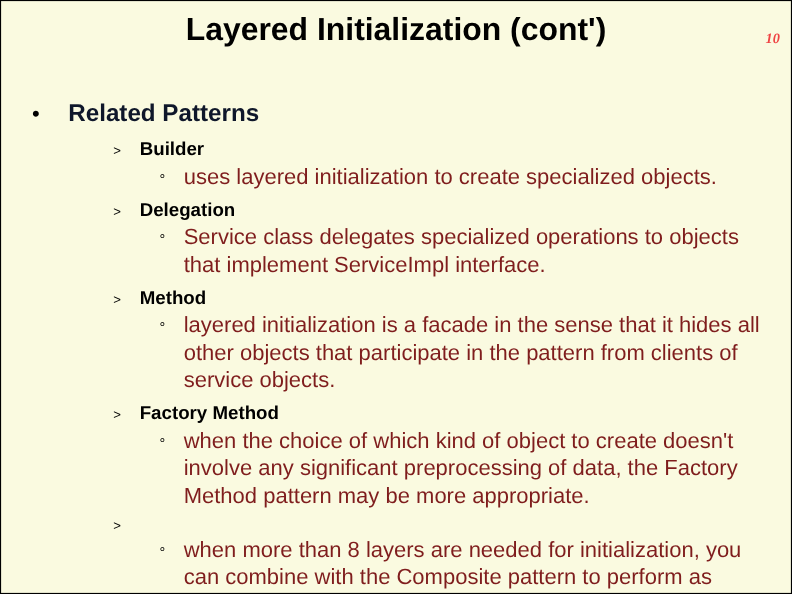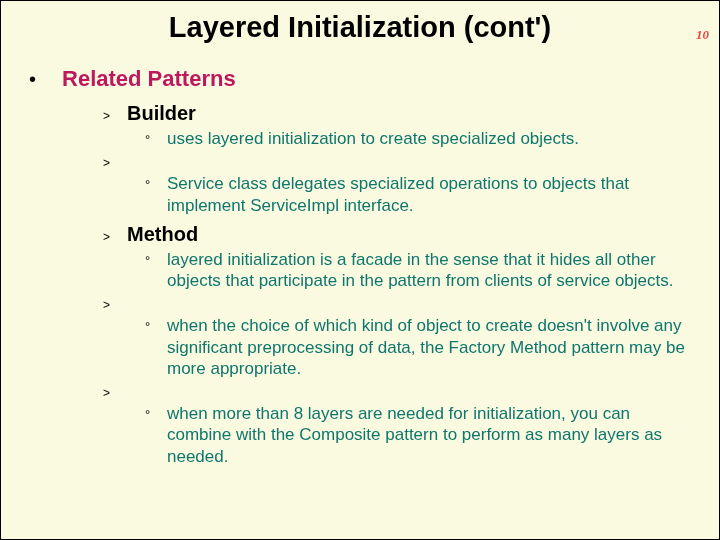--- a/index.html
+++ b/index.html
@@ -43,58 +43,59 @@
     }
     .bullet-dot {
       font-size: 20px;
       margin-right: 26px;
       margin-left: 4px;
       line-height: 1;
     }
     .section-heading {
       font-size: 22px;
       font-weight: bold;
-      color: #be185d;
+      color: #0f172a;
+      margin-top: 24px;
     }
     .pattern-list {
       margin-left: 78px;
     }
     .pattern-item {
       margin-bottom: 7px;
     }
     .pattern-row {
       display: flex;
       align-items: baseline;
     }
     .chevron {
       font-size: 12px;
       margin-right: 14px;
       color: #000;
       min-width: 10px;
     }
     .pattern-name {
-      font-size: 20px;
+      font-size: 17px;
       font-weight: bold;
       color: #000;
     }
     .desc-row {
       display: flex;
       align-items: baseline;
       margin-left: 42px;
       margin-top: 3px;
     }
     .degree {
       font-size: 13px;
       margin-right: 12px;
       color: #000;
       min-width: 10px;
     }
     .desc-text {
-      font-size: 17px;
-      color: #0f766e;
+      font-size: 20px;
+      color: #7f1d1d;
       line-height: 1.25;
       max-width: 540px;
     }
   </style>
 </head>
 <body>
 
 <div class="slide">
   <div class="page-number">10</div>
   <h1 class="title">Layered Initialization (cont')</h1>
@@ -113,20 +114,21 @@
       </div>
       <div class="desc-row">
         <span class="degree">°</span>
         <span class="desc-text">uses layered initialization to create specialized objects.</span>
       </div>
     </div>
 
     <div class="pattern-item">
       <div class="pattern-row">
         <span class="chevron">&gt;</span>
+        <span class="pattern-name">Delegation</span>
       </div>
       <div class="desc-row">
         <span class="degree">°</span>
         <span class="desc-text">Service class delegates specialized operations  to objects that implement ServiceImpl interface.</span>
       </div>
     </div>
 
     <div class="pattern-item">
       <div class="pattern-row">
         <span class="chevron">&gt;</span>
@@ -134,20 +136,21 @@
       </div>
       <div class="desc-row">
         <span class="degree">°</span>
         <span class="desc-text">layered initialization is a facade in the sense that it hides all other objects that participate in the pattern from clients of service objects.</span>
       </div>
     </div>
 
     <div class="pattern-item">
       <div class="pattern-row">
         <span class="chevron">&gt;</span>
+        <span class="pattern-name">Factory Method</span>
       </div>
       <div class="desc-row">
         <span class="degree">°</span>
         <span class="desc-text">when the choice of which kind of object to create doesn't involve any significant preprocessing of data, the Factory Method pattern may be more appropriate.</span>
       </div>
     </div>
 
     <div class="pattern-item">
       <div class="pattern-row">
         <span class="chevron">&gt;</span>

